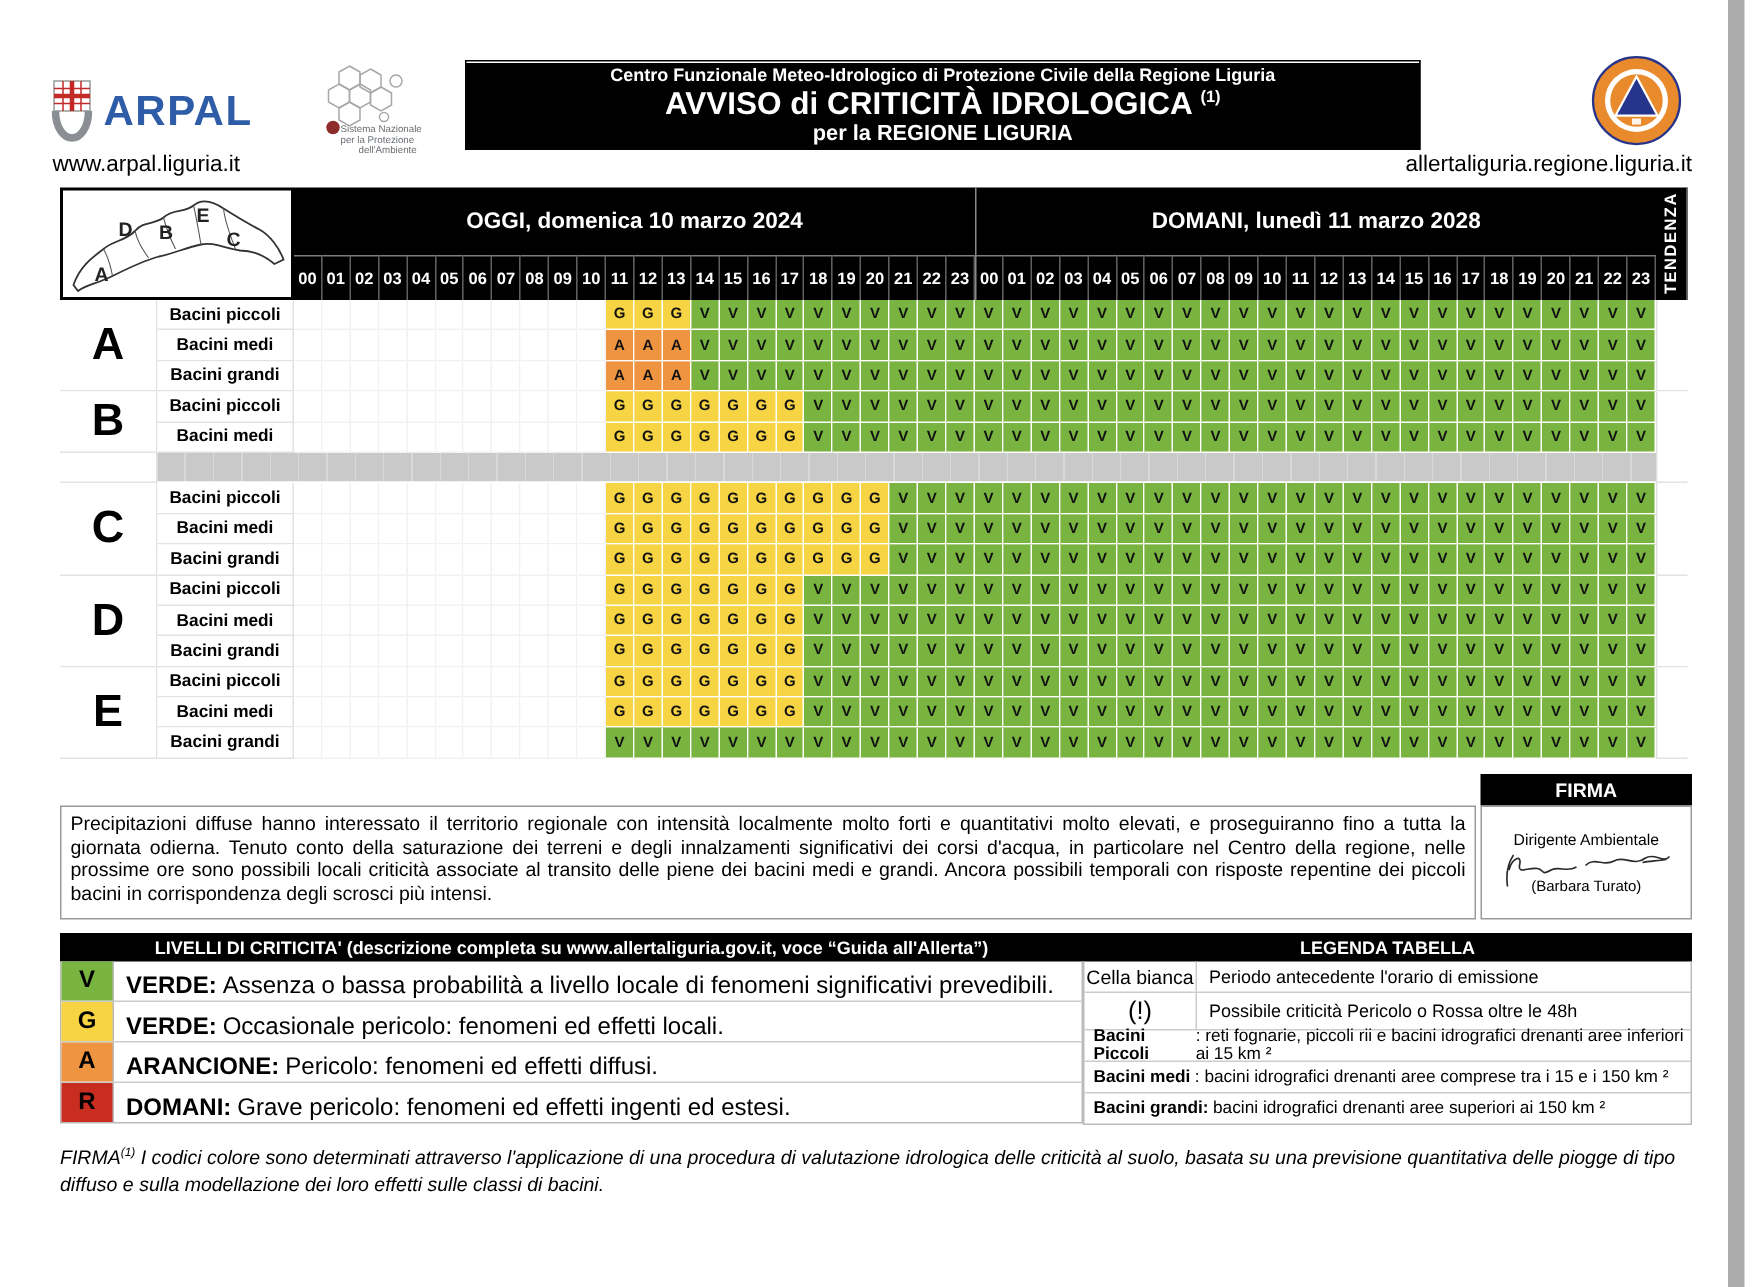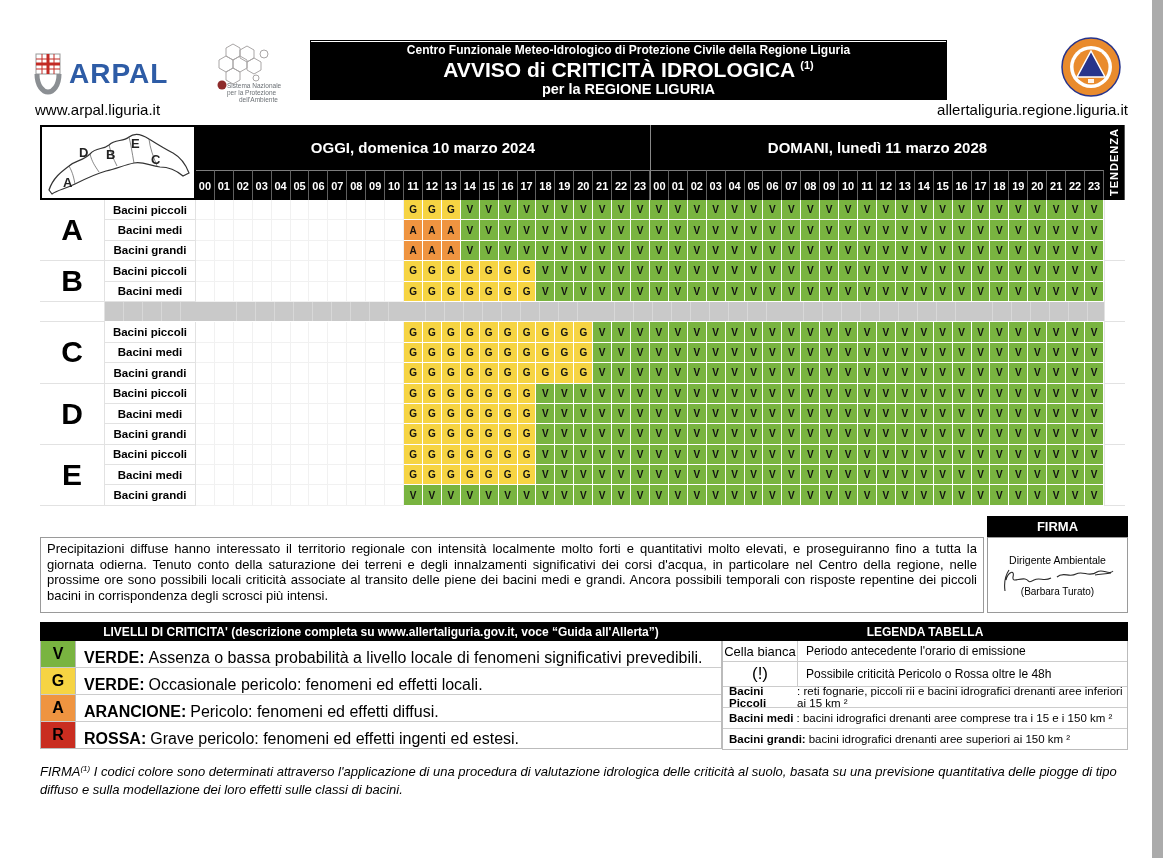--- a/index.html
+++ b/index.html
@@ -912,21 +912,21 @@
       <div class="liv-row">
         <div class="liv-chip" style="background: rgb(246, 212, 67);">G</div>
         <div class="liv-text"><b>VERDE:</b>Occasionale pericolo: fenomeni ed effetti locali.</div>
       </div>
       <div class="liv-row">
         <div class="liv-chip" style="background: rgb(239, 148, 64);">A</div>
         <div class="liv-text"><b>ARANCIONE:</b>Pericolo: fenomeni ed effetti diffusi.</div>
       </div>
       <div class="liv-row">
         <div class="liv-chip" style="background: rgb(201, 45, 32);">R</div>
-        <div class="liv-text"><b>ROSSA:</b>Grave pericolo: fenomeni ed effetti ingenti ed estesi.</div>
+        <div class="liv-text"><b>DOMANI:</b>Grave pericolo: fenomeni ed effetti ingenti ed estesi.</div>
       </div>
     </div>
 
   <div class="black-bar" id="legenda-bar">LEGENDA TABELLA</div>
   <div id="legenda-table">
       <div class="leg-row" style="height: 20px;">
         <div class="leg-term">Cella bianca</div>
         <div class="leg-desc">Periodo antecedente l'orario di emissione</div>
       </div>
       <div class="leg-row" style="height: 24px;">

